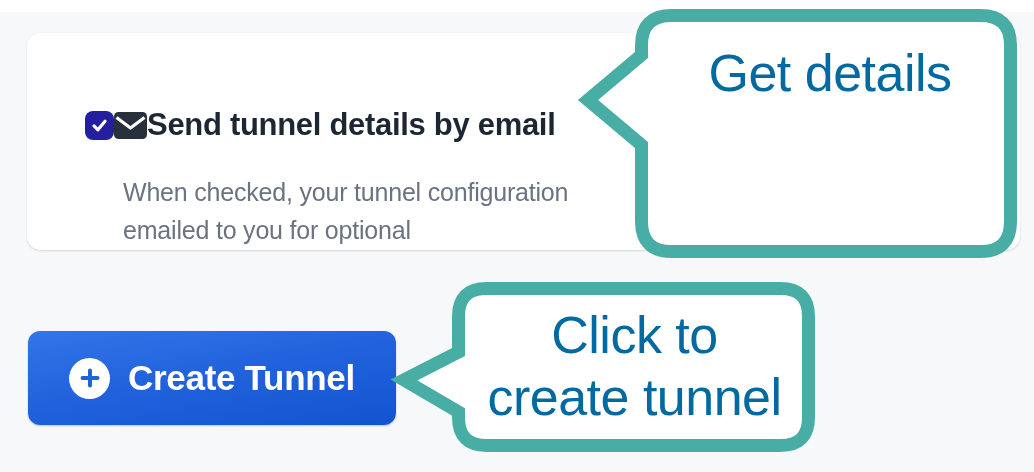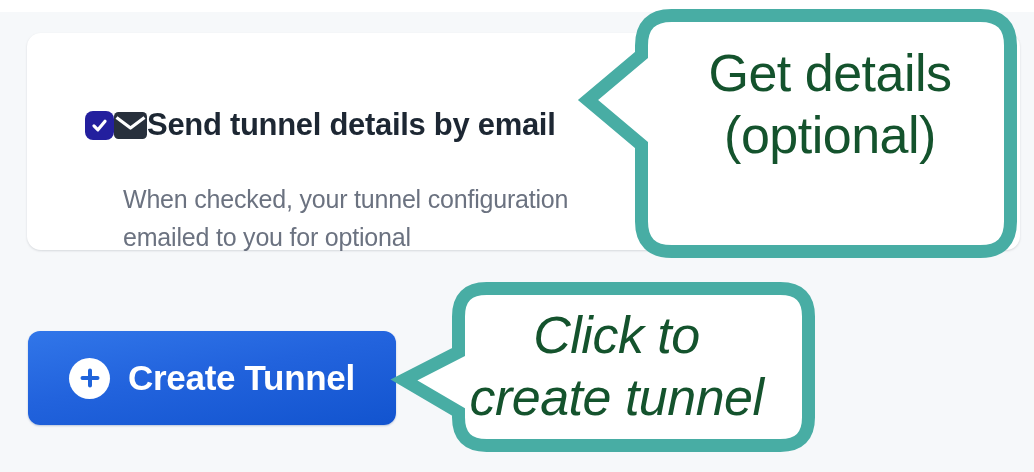--- a/index.html
+++ b/index.html
@@ -50,21 +50,20 @@
     cursor: pointer;
   }
   .check-desc {
     position: absolute;
     left: 96px; top: 140px;
     font-size: 25px;
     line-height: 38px;
     color: #6b7280;
     letter-spacing: -0.2px;
     white-space: nowrap;
-    margin-top: 7px;
   }
   
   .create-btn {
     position: absolute;
     left: 28px; top: 331px;
     width: 368px; height: 94px;
     border: none;
     border-radius: 12px;
     background: linear-gradient(170deg, #3176e9 0%, #2263dd 45%, #1254cf 100%);
     display: flex;
@@ -88,21 +87,21 @@
     color: #ffffff;
     font-size: 35px;
     font-weight: bold;
     letter-spacing: -0.3px;
   }
   
   .bubble-svg { position: absolute; pointer-events: none; }
   .bubble-text {
     position: absolute;
     text-align: center;
-    color: #14532d;
+    color: #0369a1;
     font-size: 52px;
     line-height: 62px;
     letter-spacing: -0.5px;
     pointer-events: none;
   }
 </style>
 </head>
 <body>
 
 <div class="page-bg"></div>
@@ -145,34 +144,33 @@
            Q 71.5 251.5 71.5 221.5
            L 71.5 145
            L 18 100
            L 71.5 55
            L 71.5 45.5
            Q 71.5 15.5 101.5 15.5
            Z" fill="#ffffff" stroke="#48ada4" stroke-width="13" stroke-linejoin="miter" stroke-miterlimit="6"></path>
 </svg>
 <div class="bubble-text" style="left:645px; top:42px; width:370px;">
   <div>Get details</div>
-  <div>(optional)</div>
 </div>
 
 <svg class="bubble-svg" style="left:385px; top:272px; width:450px; height:192px;" viewBox="0 0 450 192">
   <path d="M 101.5 16.5
            L 395.5 16.5
            Q 423.5 16.5 423.5 44.5
            L 423.5 145.5
            Q 423.5 173.5 395.5 173.5
            L 101.5 173.5
            Q 73.5 173.5 73.5 145.5
            L 73.5 140
            L 19 108
            L 73.5 80
            L 73.5 44.5
            Q 73.5 16.5 101.5 16.5
            Z" fill="#ffffff" stroke="#48ada4" stroke-width="13" stroke-linejoin="miter" stroke-miterlimit="6"></path>
 </svg>
-<div class="bubble-text" style="left:444px; top:304px; width:345px;font-style:italic;">
+<div class="bubble-text" style="left:462px; top:304px; width:345px;">
   <div>Click to</div>
   <div>create tunnel</div>
 </div>
 
 </body></html>

